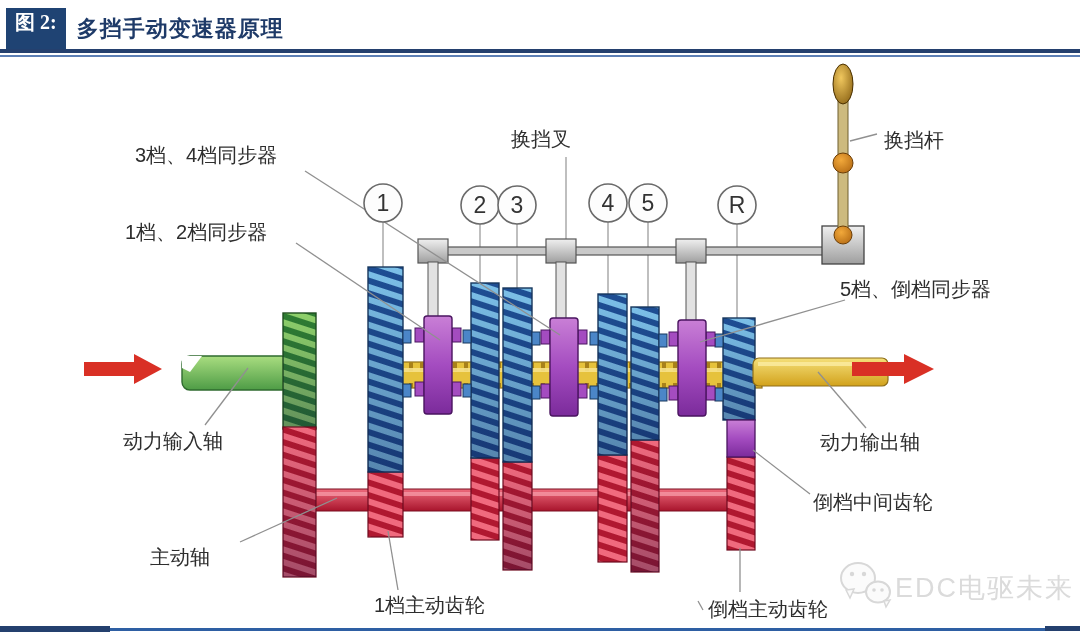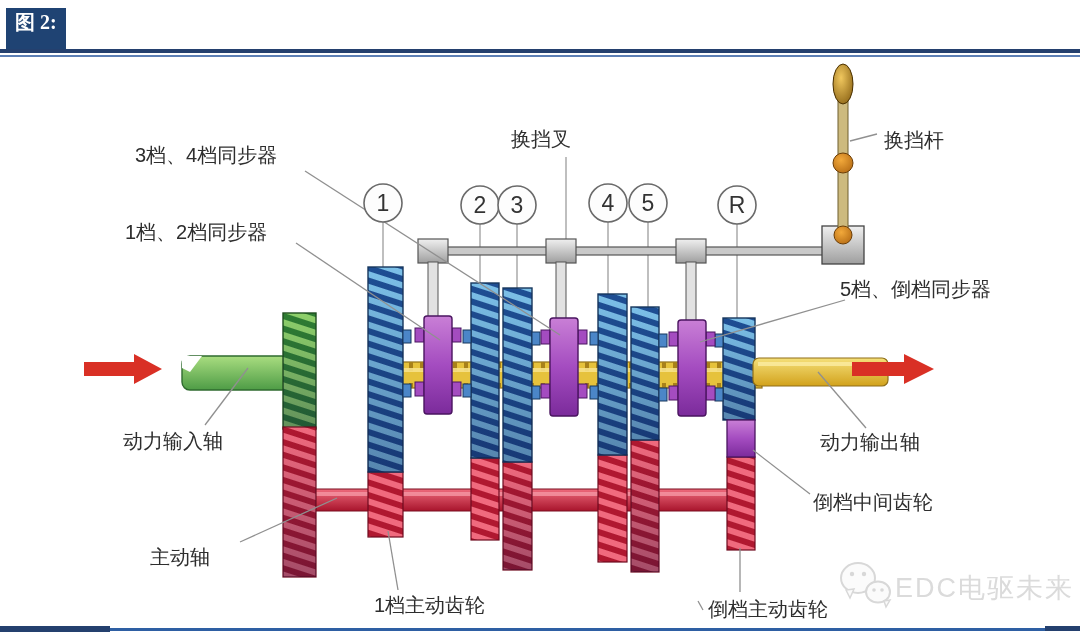--- a/index.html
+++ b/index.html
@@ -33,20 +33,21 @@
   .grayFill{fill:url(#gGray);stroke:#555;stroke-width:1.2;}
   .wm{font:27px "Liberation Sans",sans-serif;fill:#DBDBDB;letter-spacing:2px;}
 </style>
 </head>
 <body>
 
 <div class="page">
 
   <div class="hdr">
     <span class="badge">图 2:</span>
+    <span class="title">多挡手动变速器原理</span>
   </div>
   <div class="rule-thick"></div>
   <div class="rule-thin"></div>
 
   <svg width="1080" height="635" viewBox="0 0 1080 635">
     <defs>
       <pattern id="pBlue" width="12" height="12" patternUnits="userSpaceOnUse" patternTransform="rotate(18)">
         <rect width="12" height="12" fill="#7CC0E8"></rect>
           <rect y="6" width="12" height="6" fill="#1E4E93"></rect>
       </pattern>

